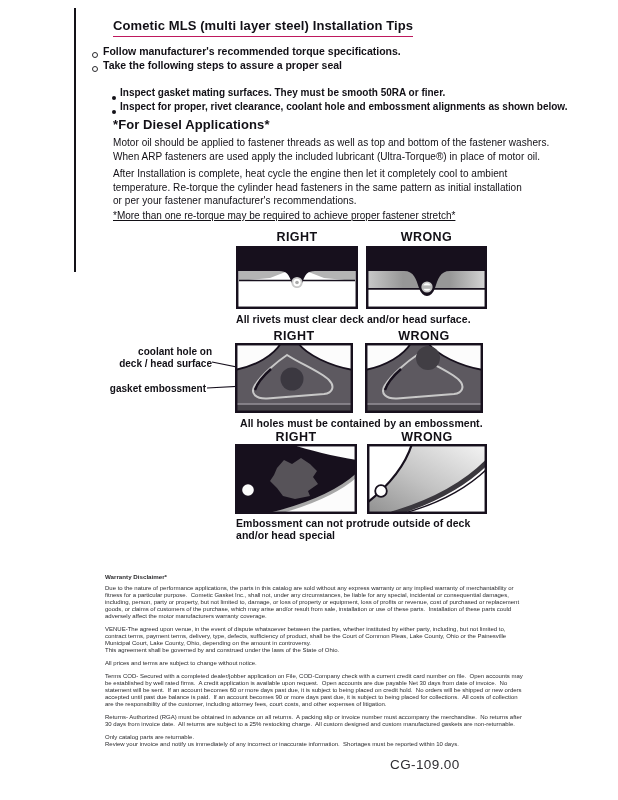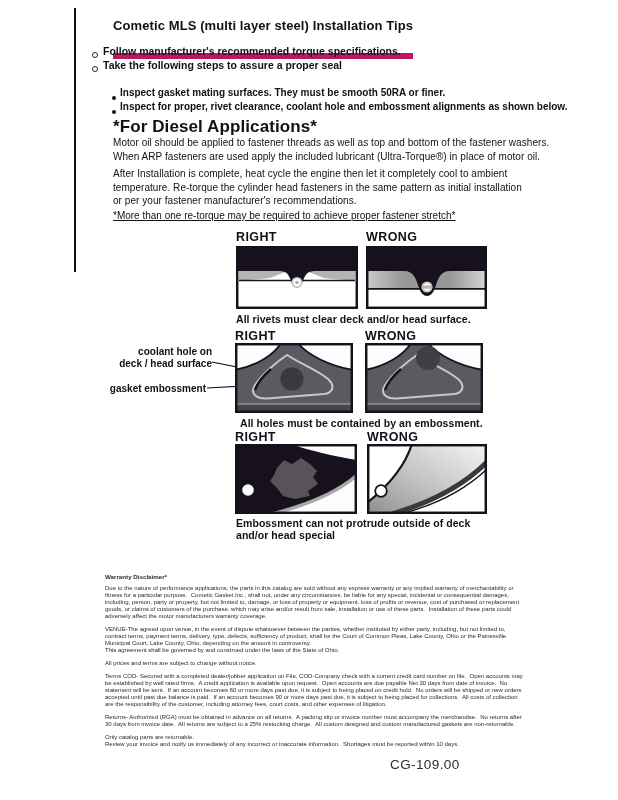--- a/index.html
+++ b/index.html
@@ -4,35 +4,35 @@
 <style>
   html,body{margin:0;padding:0;background:#ffffff;}
   body{width:618px;height:800px;position:relative;overflow:hidden;
        font-family:"Liberation Sans", sans-serif;color:#121016;
        -webkit-font-smoothing:antialiased;}
   .abs{position:absolute;}
   .pre{white-space:pre;}
   
   .rev-bar{left:74px;top:8px;width:2px;height:264px;background:#141218;}
   .title{left:113px;top:18px;font-size:13px;font-weight:bold;
-         border-bottom:6px solid #be185d;padding-bottom:20px;letter-spacing:.1px;}
+         border-bottom:1px solid #be185d;padding-bottom:3px;letter-spacing:.1px;}
   .bullets{left:92px;top:44px;font-size:10.5px;line-height:14px;}
   .b-row{display:flex;align-items:flex-end;font-weight:bold;}
   .b-dot{width:4px;height:4px;border:1px solid #2a2a2e;border-radius:50%;
          margin:4.5px 5px 0 0;flex:0 0 auto;}
   .sub-bullets{left:112px;top:86px;font-size:10px;line-height:14px;}
   .sb-dot{width:4px;height:4px;background:#141218;border-radius:50%;
           margin:4.5px 4px 0 0;flex:0 0 auto;}
-  .diesel-h{left:113px;top:117px;font-size:17px;font-weight:bold;letter-spacing:.1px;}
+  .diesel-h{left:113px;top:117px;font-size:13px;font-weight:bold;letter-spacing:.1px;}
   .body-p{font-size:10px;line-height:13.5px;letter-spacing:.05px;}
   .p1{left:113px;top:136px;}
   .p2{left:113px;top:167px;}
   .note{left:113px;top:210px;font-size:10px;text-decoration:underline;}
   
-  .rw{font-size:12.5px;font-weight:bold;letter-spacing:.4px;width:122px;}
+  .rw{font-size:12.5px;font-weight:bold;letter-spacing:.4px;text-align:center;width:122px;}
   .cap{font-size:10.5px;font-weight:bold;letter-spacing:.05px;line-height:12px;}
   .side-label{font-size:10px;font-weight:bold;text-align:right;line-height:11.5px;}
   svg{display:block;}
   
   .legal{left:105px;top:573px;width:430px;font-size:6px;line-height:7px;color:#2b2b2e;}
   .legal .lh{font-weight:bold;margin-bottom:5px;font-size:6.2px;}
   .legal p{margin:0 0 6px 0;white-space:pre;}
   .pagenum{left:390px;top:757px;font-size:13.5px;color:#2e2c30;letter-spacing:.4px;}
 </style>
 </head>

